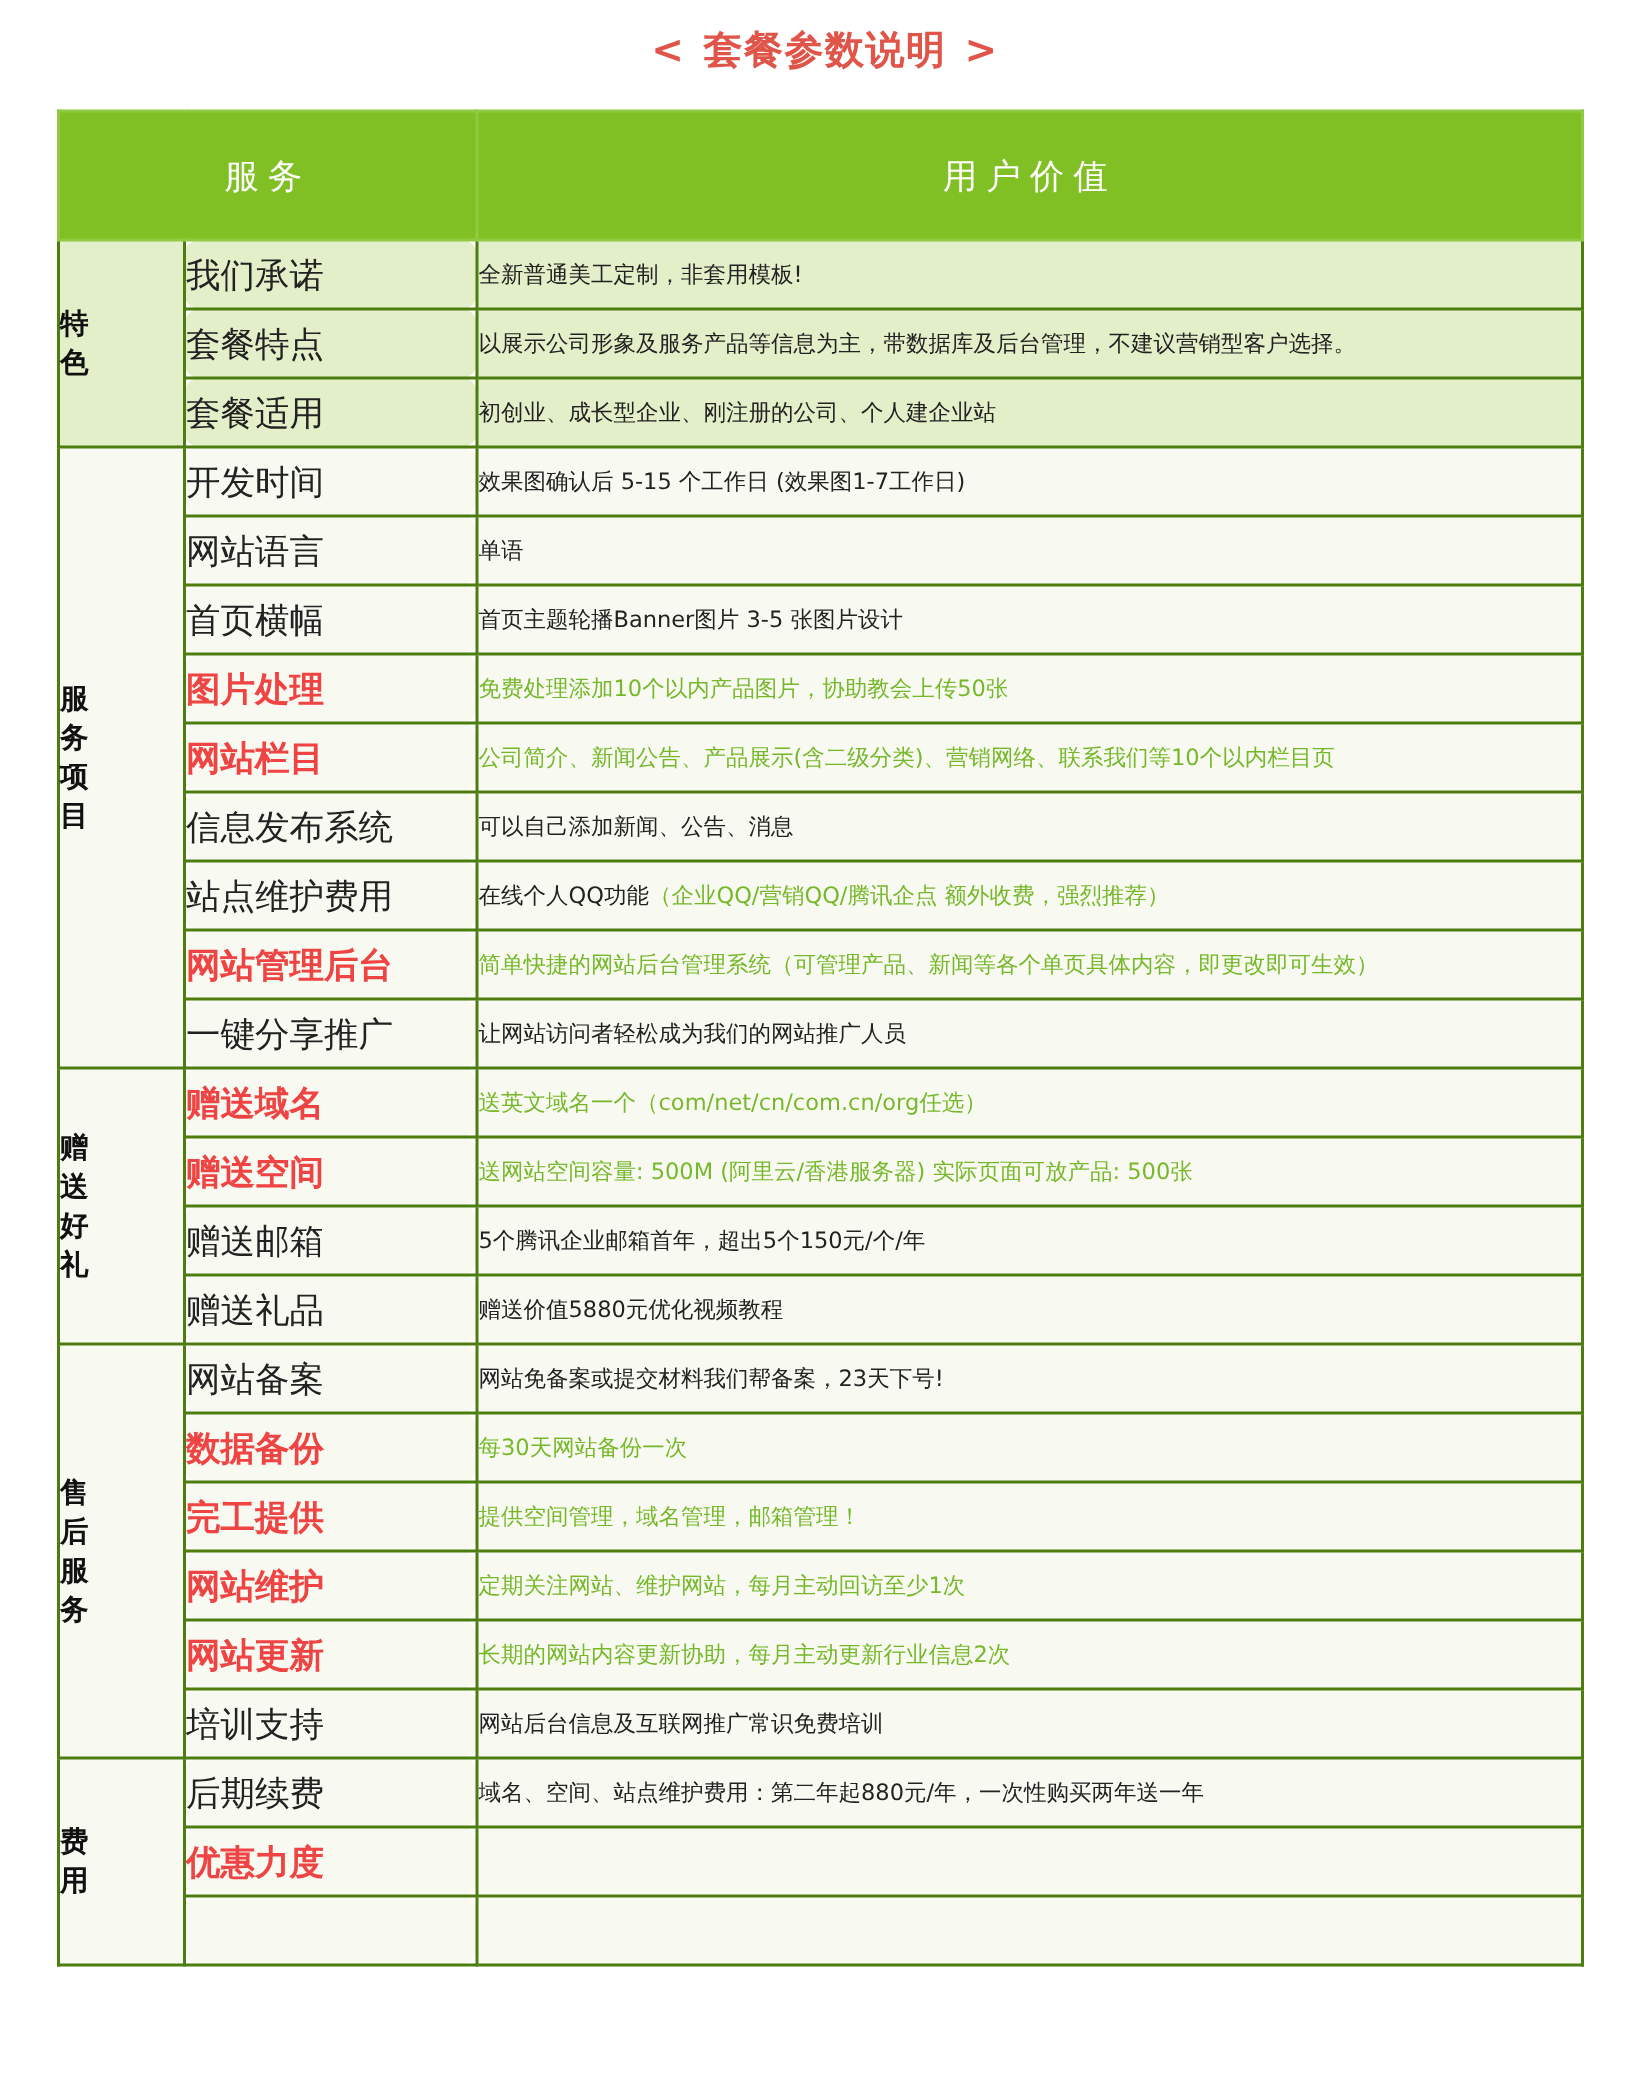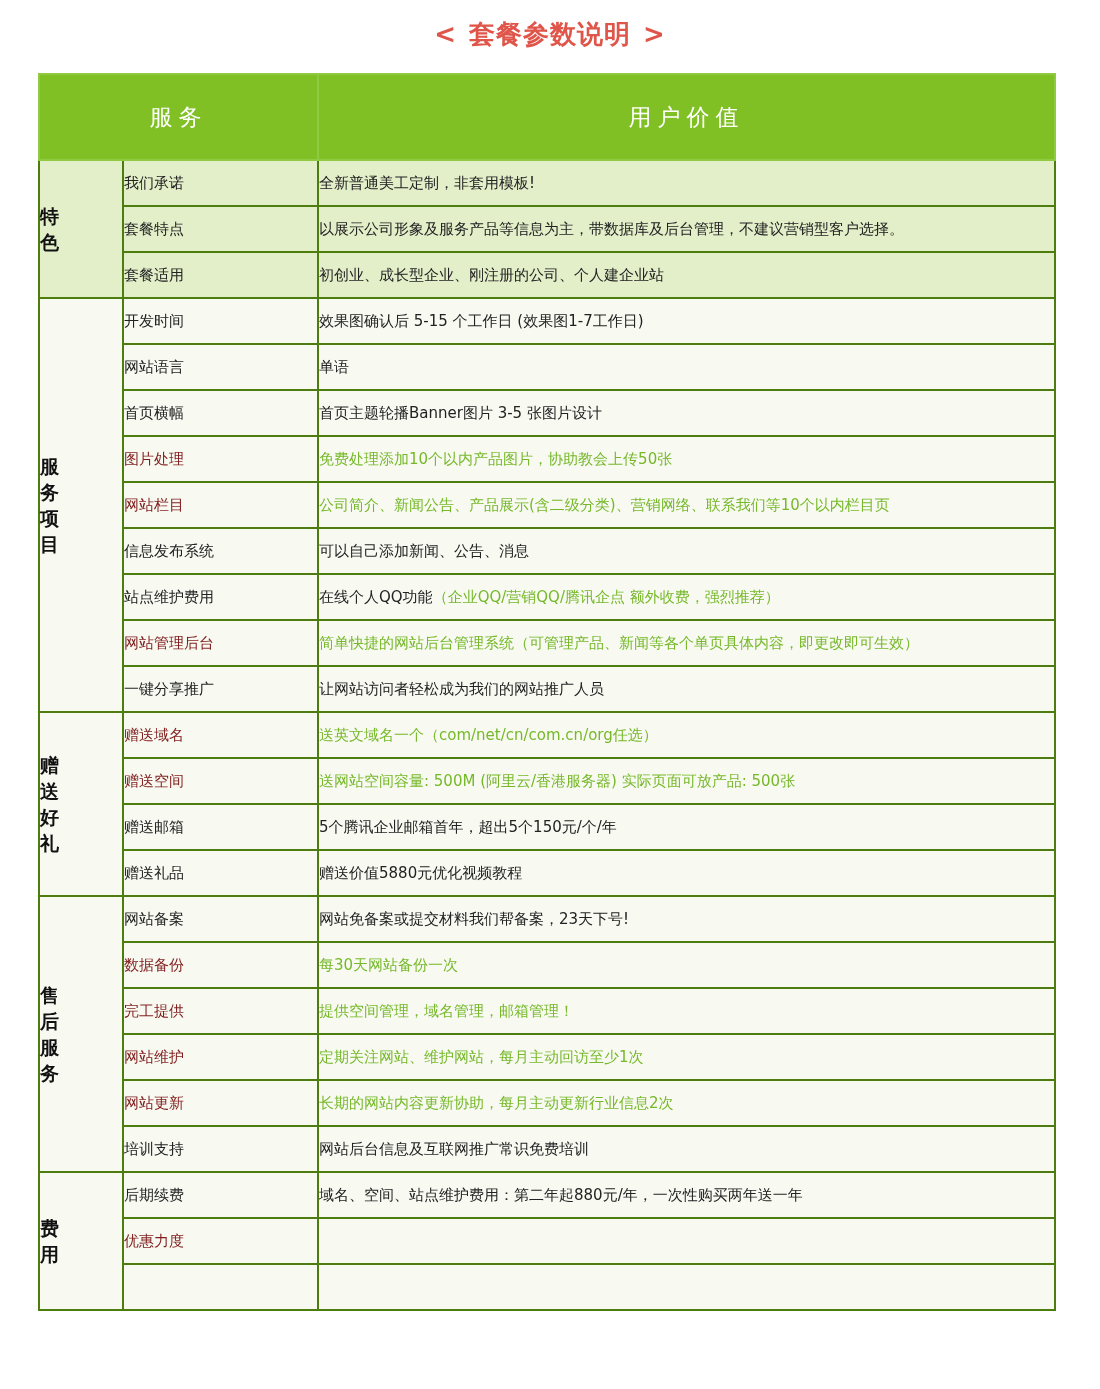--- a/index.html
+++ b/index.html
@@ -27,28 +27,28 @@
   .col-item { width: 195px; }
   .col-value { width: auto; }
   td.group {
     text-align: left; vertical-align: middle;
     font-weight: bold; font-size: 19px; color: #111111;
     line-height: 26px; background: #f8faf2;
   }
   td.group.feature { background: #e3efc9; }
   td.group span { display: inline-block; width: 22px; word-break: break-all; }
   td.item {
-    height: 46px; padding-left: 45px; font-size: 15px; color: #222222;
+    height: 46px; padding-left: 45px; font-size: 23px; color: #222222; border-radius: 10px;
   }
   td.value {
     height: 46px; padding-left: 54px; font-size: 15px; color: #222222;
   }
   tr.feature-row td.item, tr.feature-row td.value { background: #e3efc9; }
   tr.plain-row td.item, tr.plain-row td.value { background: #f8faf2; }
-  td.item.hl { color: #7f1d1d; font-weight: normal; }
+  td.item.hl { color: #ef4444; font-weight: bold; }
   td.value.hl { color: #76b82a; margin-left: 26px; }
   .accent { color: #76b82a; }
   tr.blank td { height: 46px; }
 </style>
 </head>
 <body>
 
 <div class="page-title">
   <span class="arrow">&lt;</span><span>套餐参数说明</span><span class="arrow">&gt;</span>
 </div>

